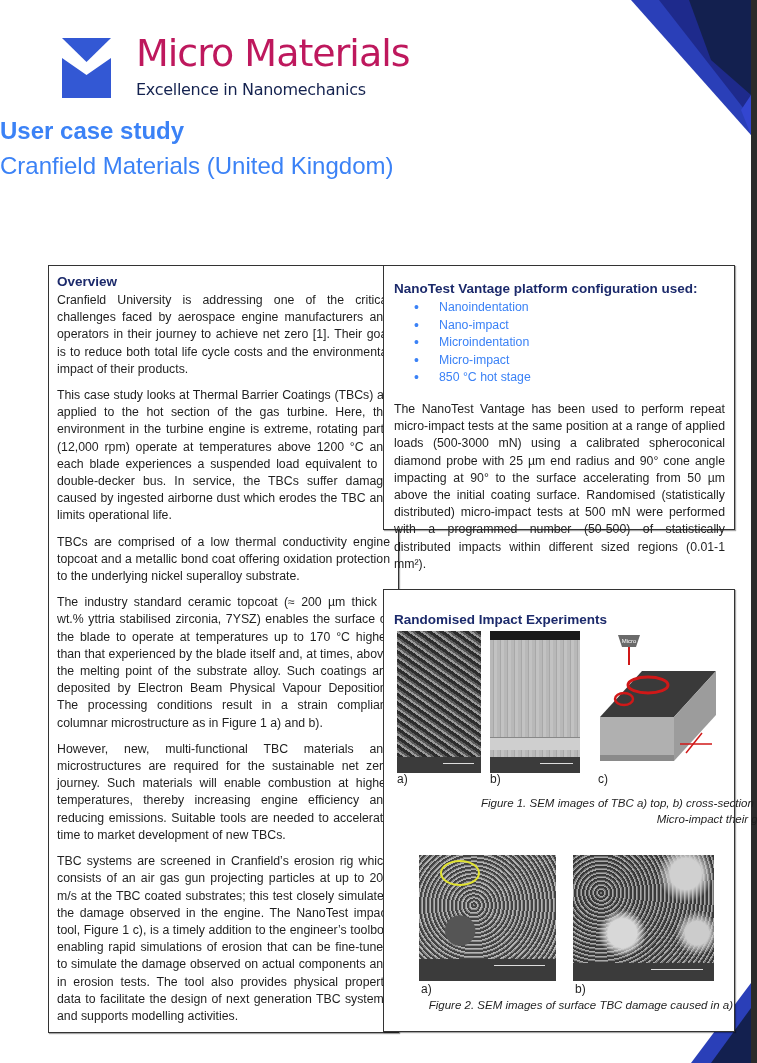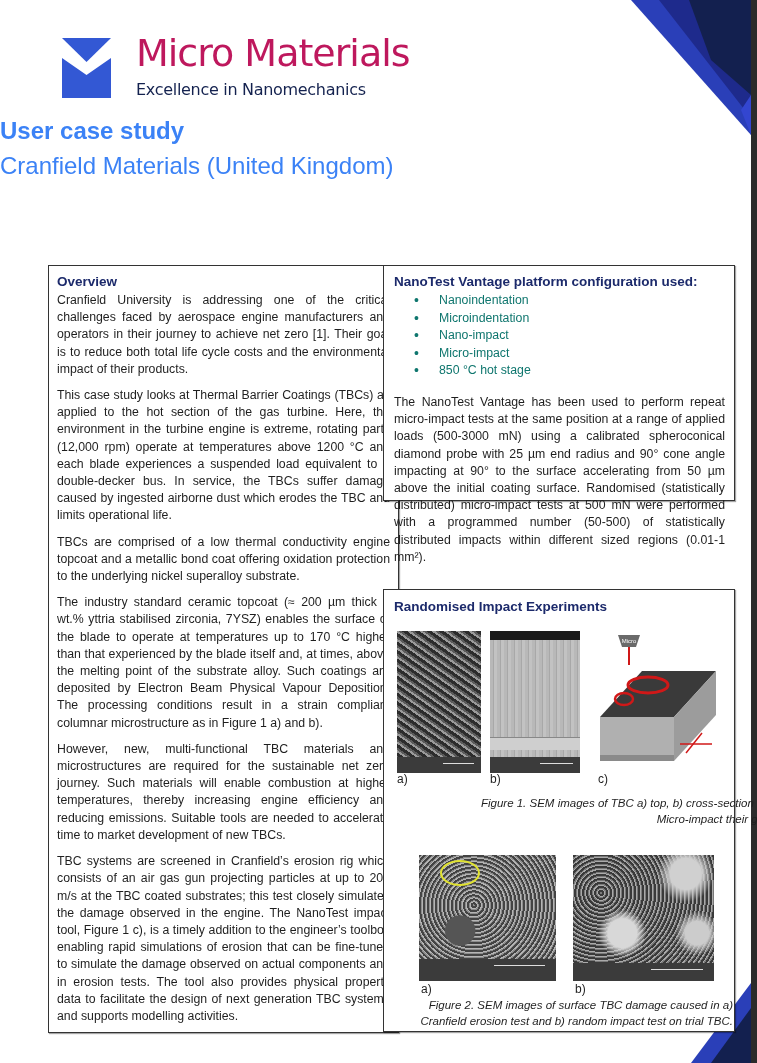--- a/index.html
+++ b/index.html
@@ -13,26 +13,26 @@
            font-size:38px; font-weight:500; color:#be185d; letter-spacing:-1px; line-height:46px; }
   .tagline { position:absolute; left:136px; top:79px; font-family:"DejaVu Sans", sans-serif;
              font-size:16px; color:#14224f; line-height:22px; letter-spacing:-0.3px; }
   .titles { position:absolute; left:0; top:114px; width:751px; text-align:left; color:#3b82f6; }
   .t1 { font-size:24px; font-weight:bold; line-height:34px; }
   .t2 { font-size:24px; line-height:36px; }
   .t3 { font-size:24px; font-weight:bold; line-height:34px; padding:0 40px; }
   .box { position:absolute; border:1.5px solid #333; background:#fff; box-sizing:border-box;
          box-shadow:1px 1px 1px rgba(0,0,0,0.35); }
   .box-left { left:24px; top:265px; width:351px; height:768px; padding:7px 8px 0 8px;margin-left:24px; }
-  .box-cfg { left:383px; top:265px; width:352px; height:236px; padding:7px 9px 0 10px; }
+  .box-cfg { left:383px; top:265px; width:352px; height:265px; padding:14px 9px 0 10px; }
   .box-exp { left:383px; top:589px; width:352px; height:443px; padding:6px 9px 0 10px; }
   .heading { font-size:13.5px; font-weight:bold; color:#1c2a6b; line-height:17px; margin:0 0 2px 0; }
   p.body { font-size:12.3px; line-height:17.2px; margin:0 0 9px 0; text-align:justify; color:#1f1f1f; }
   ul.cfg { list-style:none; margin:2px 0 14px 0; padding:0; }
-  ul.cfg li { font-size:12.3px; line-height:17.6px; padding-left:45px; position:relative; color:#0f766e; }
+  ul.cfg li { font-size:12.3px; line-height:17.6px; padding-left:45px; position:relative; color:#3b82f6; }
   ul.cfg li::before { content:"\2022"; position:absolute; left:20px; top:0; font-size:14px; }
   .fig { position:absolute; }
   .fig-label { position:absolute; font-size:12px; color:#1f1f1f; }
   .cap { position:absolute; font-size:11.5px; font-style:italic; color:#1f1f1f; line-height:16px; }
   .sem { position:absolute; overflow:hidden; }
   .sem .scalebar { position:absolute; left:0; right:0; bottom:0; height:16px; background:#3b3b3b; }
   .sem .scalebar::after { content:""; position:absolute; left:55%; right:8%; top:6px; height:1px; background:#ddd; }
 </style>
 </head>
 <body>
@@ -68,30 +68,30 @@
   <p class="body">TBCs are comprised of a low thermal conductivity engine topcoat and a metallic bond coat offering oxidation protection to the underlying nickel superalloy substrate.</p>
   <p class="body">The industry standard ceramic topcoat (≈ 200 µm thick 7 wt.% yttria stabilised zirconia, 7YSZ) enables the surface of the blade to operate at temperatures up to 170 °C higher than that experienced by the blade itself and, at times, above the melting point of the substrate alloy. Such coatings are deposited by Electron Beam Physical Vapour Deposition. The processing conditions result in a strain compliant columnar microstructure as in Figure 1 a) and b).</p>
   <p class="body">However, new, multi-functional TBC materials and microstructures are required for the sustainable net zero journey. Such materials will enable combustion at higher temperatures, thereby increasing engine efficiency and reducing emissions. Suitable tools are needed to accelerate time to market development of new TBCs.</p>
   <p class="body">TBC systems are screened in Cranfield’s erosion rig which consists of an air gas gun projecting particles at up to 200 m/s at the TBC coated substrates; this test closely simulates the damage observed in the engine. The NanoTest impact tool, Figure 1 c), is a timely addition to the engineer’s toolbox enabling rapid simulations of erosion that can be fine-tuned to simulate the damage observed on actual components and in erosion tests.  The tool also provides physical property data to facilitate the design of next generation TBC systems and supports modelling activities.</p>
 </div>
 
 <div class="box box-cfg">
   <div class="heading">NanoTest Vantage platform configuration used:</div>
   <ul class="cfg">
     <li>Nanoindentation</li>
+    <li>Nano-impact</li>
     <li>Microindentation</li>
-    <li>Nano-impact</li>
     <li>Micro-impact</li>
     <li>850 °C hot stage</li>
   </ul>
   <p class="body">The NanoTest Vantage has been used to perform repeat micro-impact tests at the same position at a range of applied loads (500-3000 mN) using a calibrated spheroconical diamond probe with 25 µm end radius and 90° cone angle impacting at 90° to the surface accelerating from 50 µm above the initial coating surface. Randomised (statistically distributed) micro-impact tests at 500 mN were performed with a programmed number (50-500) of statistically distributed impacts within different sized regions (0.01-1 mm²).</p>
 </div>
 
 <div class="box box-exp">
-  <div class="heading" style="margin-top:2px;">Randomised Impact Experiments</div>
+  <div class="heading" style="margin-top:15px;">Randomised Impact Experiments</div>
 </div>
 
 <div class="sem" style="left:397px; top:631px; width:84px; height:142px;
             background:repeating-linear-gradient(35deg,#2c2c2c 0 3px,#9a9a9a 3px 5px,#5a5a5a 5px 7px),
                        repeating-linear-gradient(-50deg,rgba(0,0,0,0.35) 0 2px,rgba(255,255,255,0.15) 2px 5px);">
   <div class="scalebar"></div>
 </div>
 <div class="sem" style="left:490px; top:631px; width:90px; height:142px;
             background:linear-gradient(#1a1a1a 0 9px, transparent 9px),
                        repeating-linear-gradient(90deg,#b8b8b8 0 3px,#a8a8a8 3px 4px,#c2c2c2 4px 7px);">
@@ -129,14 +129,13 @@
             background:radial-gradient(circle at 35% 62%,#d8d8d8 0 12%,transparent 20%),
                        radial-gradient(circle at 80% 15%,#d0d0d0 0 10%,transparent 18%),
                        radial-gradient(circle at 88% 62%,#cccccc 0 8%,transparent 15%),
                        repeating-radial-gradient(circle at 20% 30%,#7a7a7a 0 1px,#3a3a3a 1px 3px,#aaaaaa 3px 4px);">
   <div class="scalebar" style="height:18px;"></div>
 </div>
 <div class="fig-label" style="left:421px; top:982px;">a)</div>
 <div class="fig-label" style="left:575px; top:982px;">b)</div>
 <div class="cap" style="left:393px; top:997px; width:340px; text-align:right;">
   <div>Figure 2. SEM images of surface TBC damage caused in a)</div>
-  <div>Cranfield erosion test and b) random impact test on trial TBC.</div>
 </div>
 
 </body></html>

